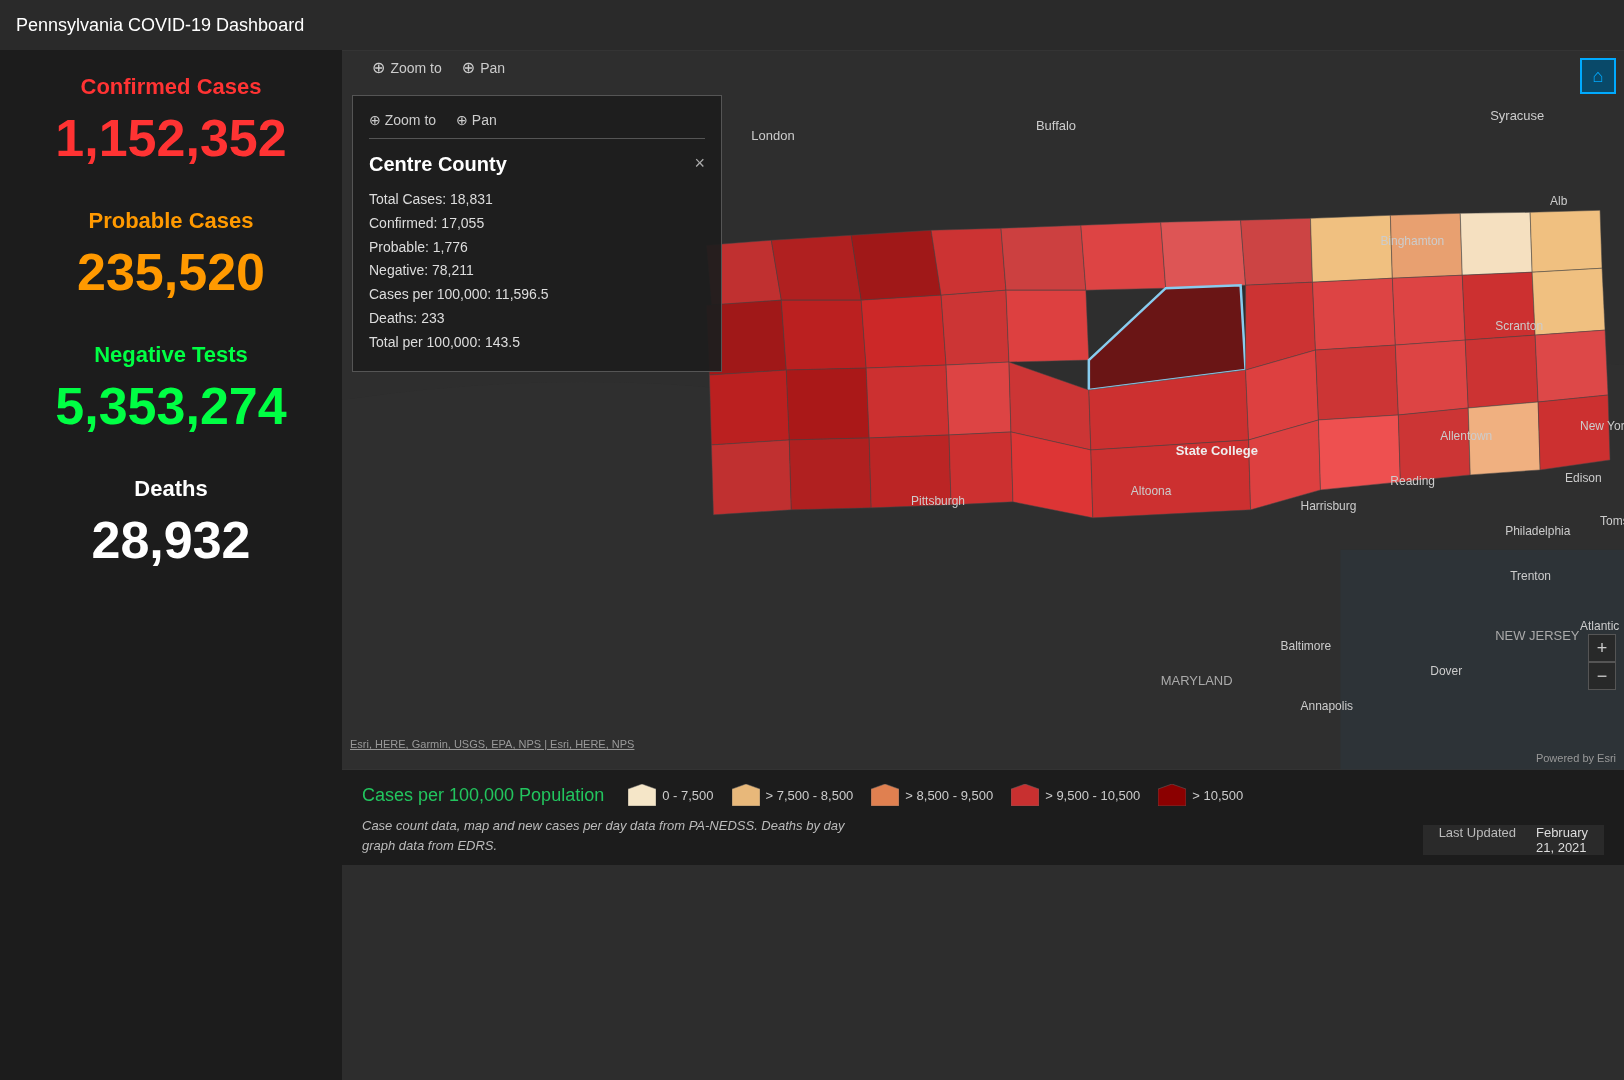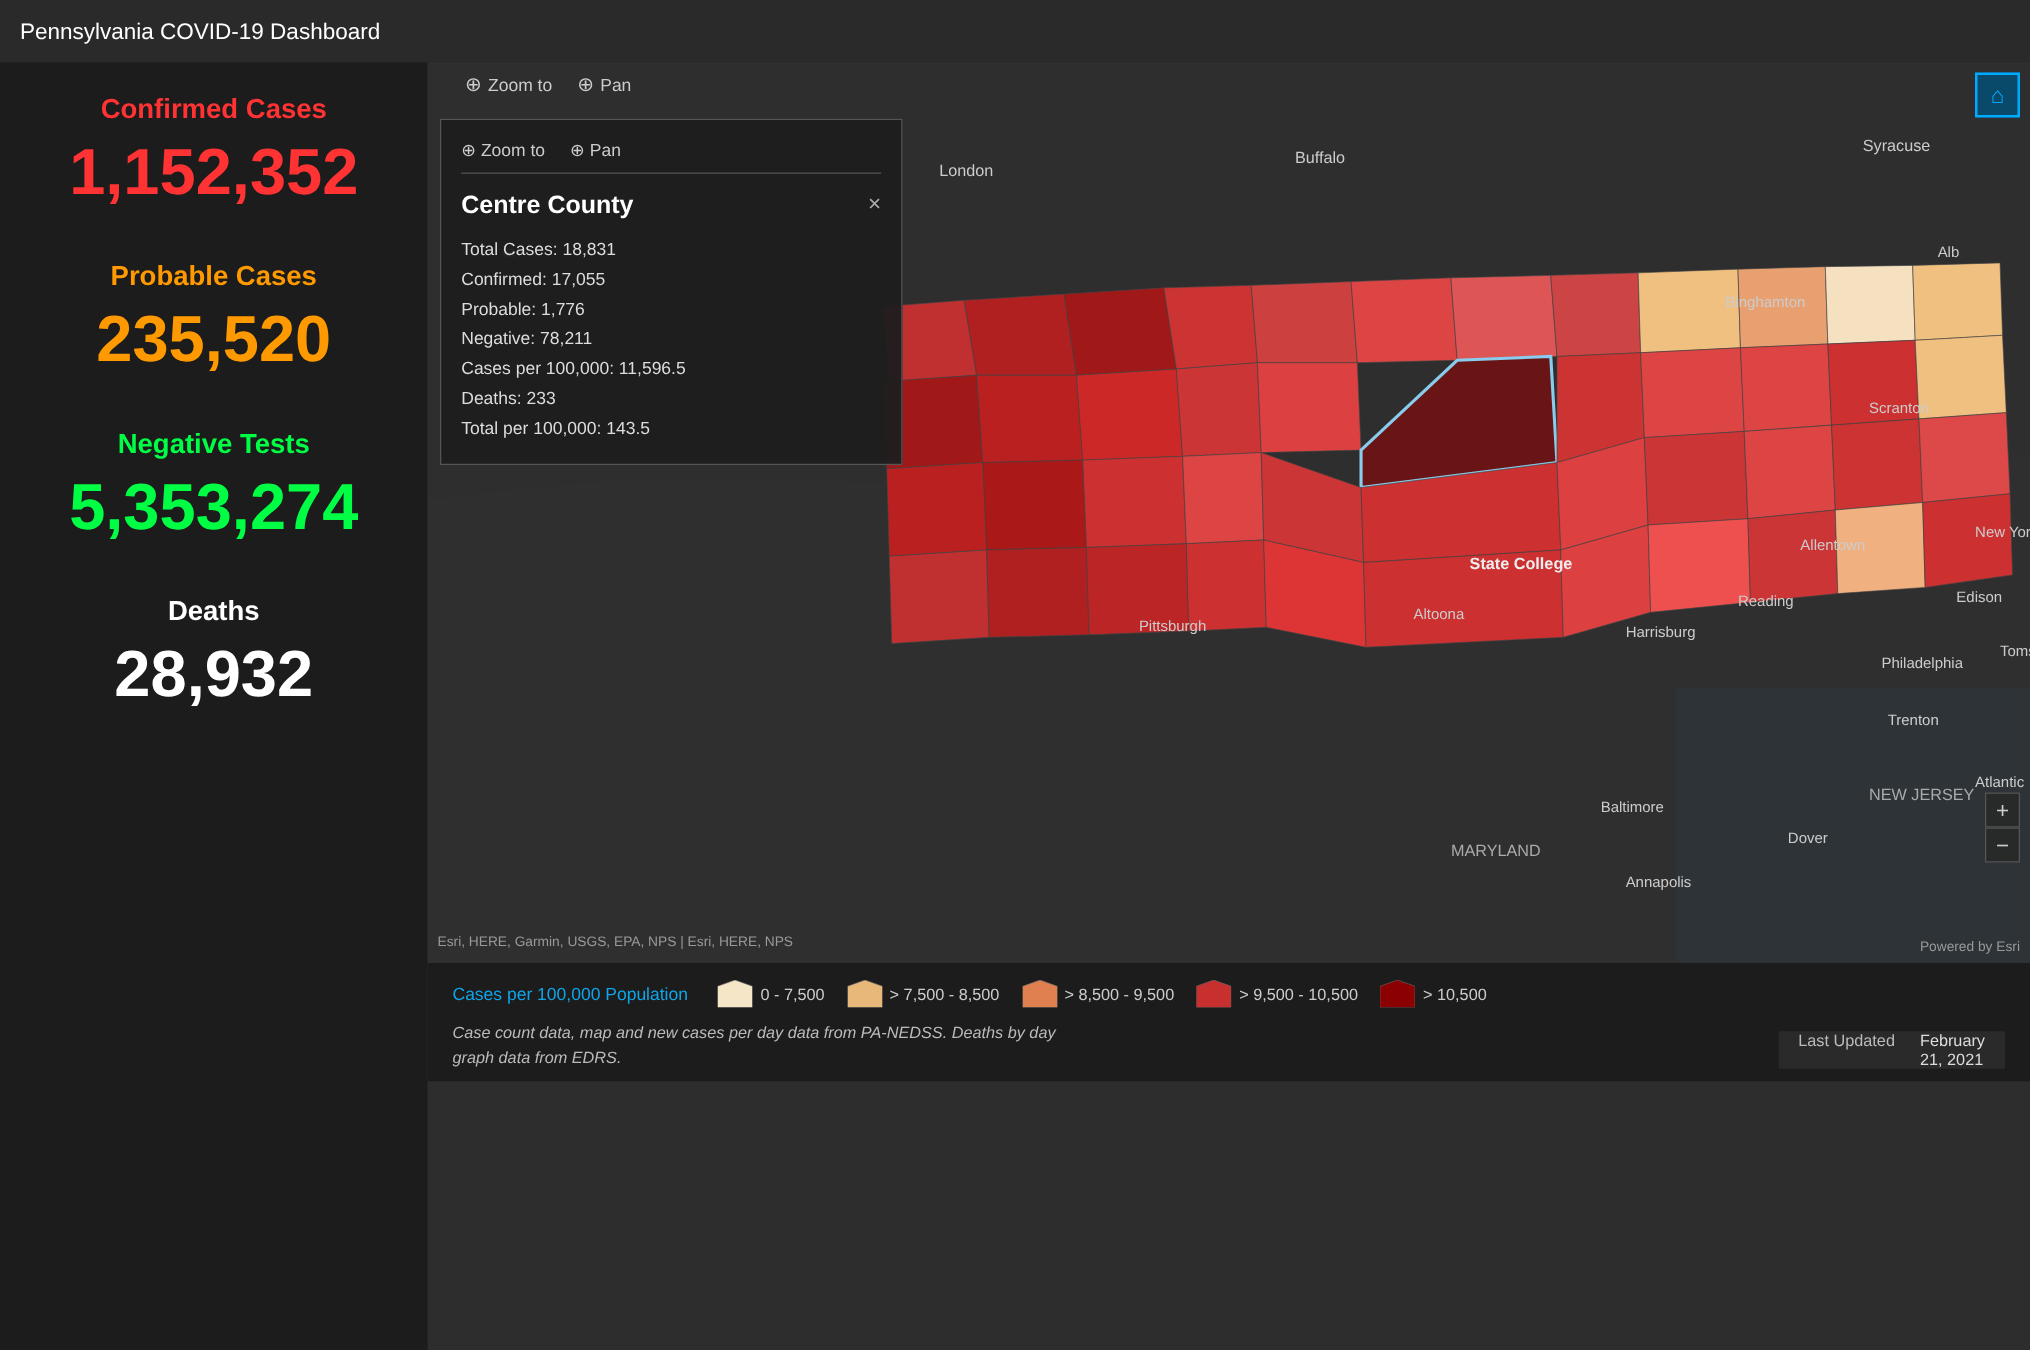--- a/index.html
+++ b/index.html
@@ -202,44 +202,45 @@
 
     .popup-data {
       font-size: 14px;
       color: #ddd;
       line-height: 1.7;
     }
 
     
     #map-attribution {
       position: absolute;
-      bottom: 10px;
+      bottom: 20px;
       left: 8px;
       font-size: 11px;
       color: #999;
+      text-decoration: underline;
     }
 
     #powered-by {
       position: absolute;
       bottom: 6px;
       right: 8px;
       font-size: 11px;
       color: #999;
     }
 
     #legend-section {
       display: flex;
       align-items: center;
       gap: 16px;
       flex-wrap: wrap;
     }
 
     #legend-title {
-      font-size: 14px;
-      color: #0ea5e9;
+      font-size: 18px;
+      color: #22c55e;
       margin-right: 8px;
     }
 
     .legend-item {
       display: flex;
       align-items: center;
       gap: 6px;
       font-size: 13px;
       color: #ccc;
     }

